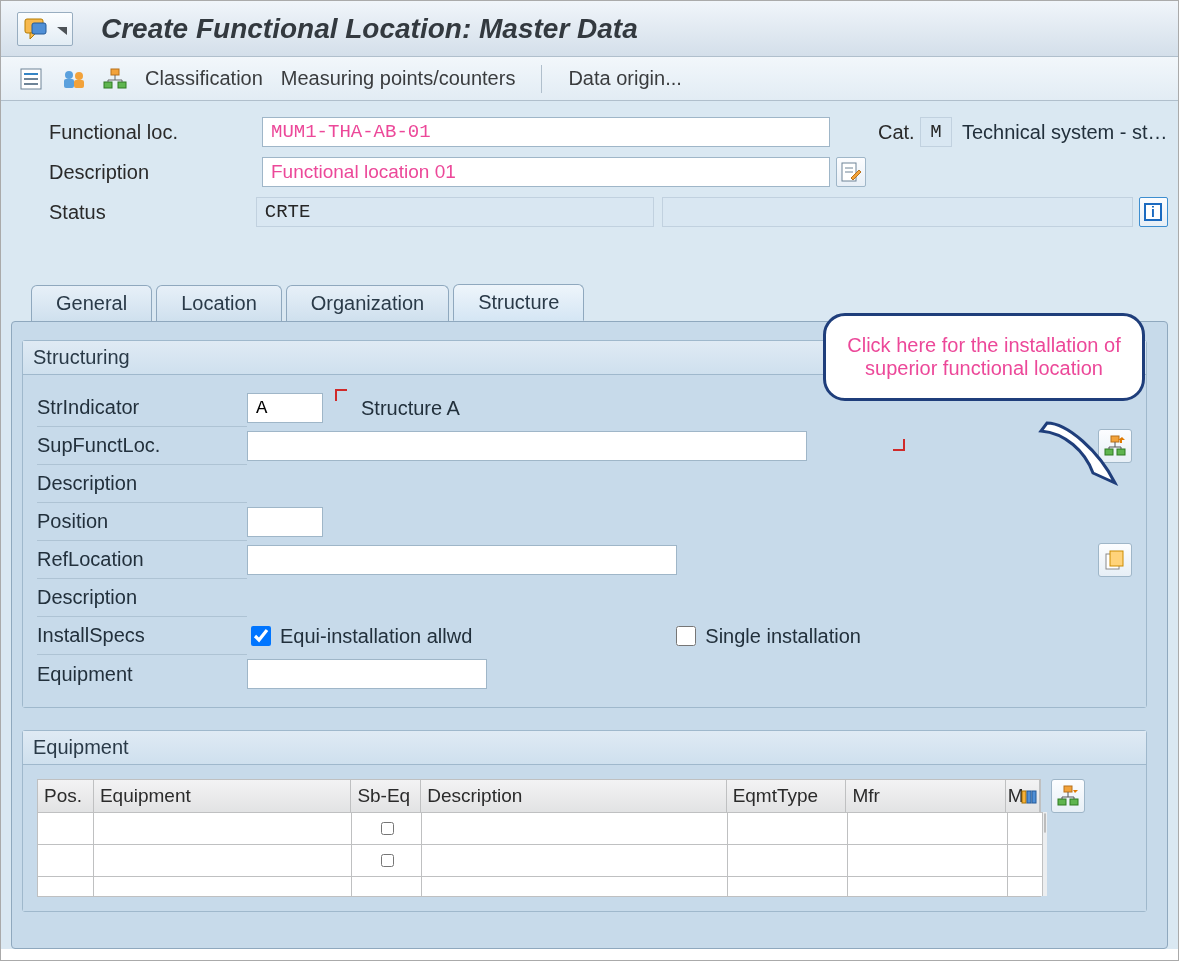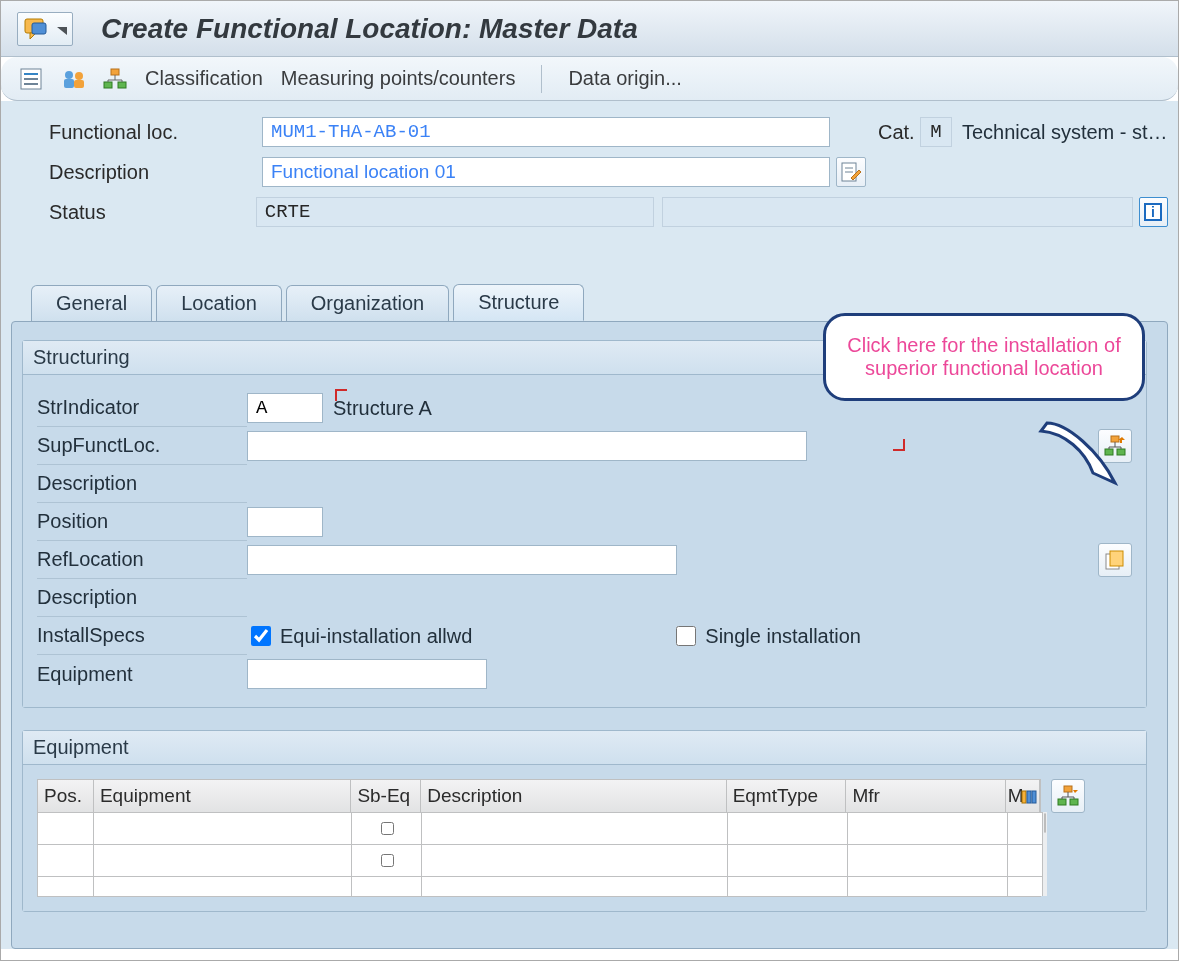--- a/index.html
+++ b/index.html
@@ -39,36 +39,36 @@
     display:flex;align-items:center;justify-content:flex-start;padding-left:6px;
   }
   .titlebar h1{margin:0;font-size:28px;font-weight:bold;font-style:italic;color:#33393f;}
 
   
   .toolbar{
     height:44px;
     background:linear-gradient(#f2f7fb,#e2ecf4);
     border-bottom:1px solid #b0bfcc;
     display:flex;align-items:center;gap:18px;padding:0 18px;
-    font-size:20px;color:#3a3c3e;border-radius:16px;
+    font-size:20px;color:#3a3c3e;
   }
   .toolbar .divider{width:1px;height:28px;background:#b0bfcc;margin:0 8px;}
   .toolbar .mini-icon{width:24px;height:24px;display:inline-flex;align-items:center;justify-content:center;}
   .toolbar .mini-text{cursor:default;}
 
   
   .header-fields{
     background:var(--panel-bg);
     padding:12px 10px 18px 10px;
   }
   .field-row{display:flex;align-items:center;height:38px;margin-bottom:2px;}
   .field-label{width:215px;font-size:20px;color:var(--text);padding-left:2px;margin-left:36px;}
   .field-input{
     height:30px;background:#fff;border:1px solid var(--field-border);
-    font-size:19px;font-family:"Courier New",monospace;padding:2px 8px;color:#3b82f6;
+    font-size:19px;font-family:"Courier New",monospace;padding:2px 8px;color:#ec4899;
   }
   .field-readonly{
     height:30px;background:#d9e7f2;border:1px solid #c1d1df;font-size:19px;padding:2px 8px;
     font-family:"Courier New",monospace;display:flex;align-items:center;color:#262626;
   }
   .small-icon-btn{width:30px;height:30px;border:1px solid var(--field-border);background:linear-gradient(#fcfdff,#e7eff6);display:flex;align-items:center;justify-content:center;margin-left:6px;border-radius:2px;cursor:pointer;}
 
   
   .tabstrip{
     display:flex;align-items:flex-end;padding:4px 30px 0 30px;height:40px;
@@ -243,21 +243,21 @@
         <div class="group-title">Structuring</div>
         <div class="group-body">
 
           <span class="corner-mark cm-tl" style="top:48px;left:312px;position:absolute"></span>
           <span class="corner-mark cm-br" style="top:98px;left:870px;position:absolute"></span>
 
           <div class="g-row">
             <div class="g-label">StrIndicator</div>
             <div class="g-rest">
               <input class="input-sm" value="A" style="">
-              <span class="static-text" style="">Structure A</span>
+              <span class="static-text" style="margin-left:28px">Structure A</span>
             </div>
           </div>
 
           <div class="g-row">
             <div class="g-label">SupFunctLoc.</div>
             <div class="g-rest">
               <input class="input-lg" value="" style="">
               <div style="flex:1"></div>
               <div class="side-btn">
                 <svg width="22" height="22">

